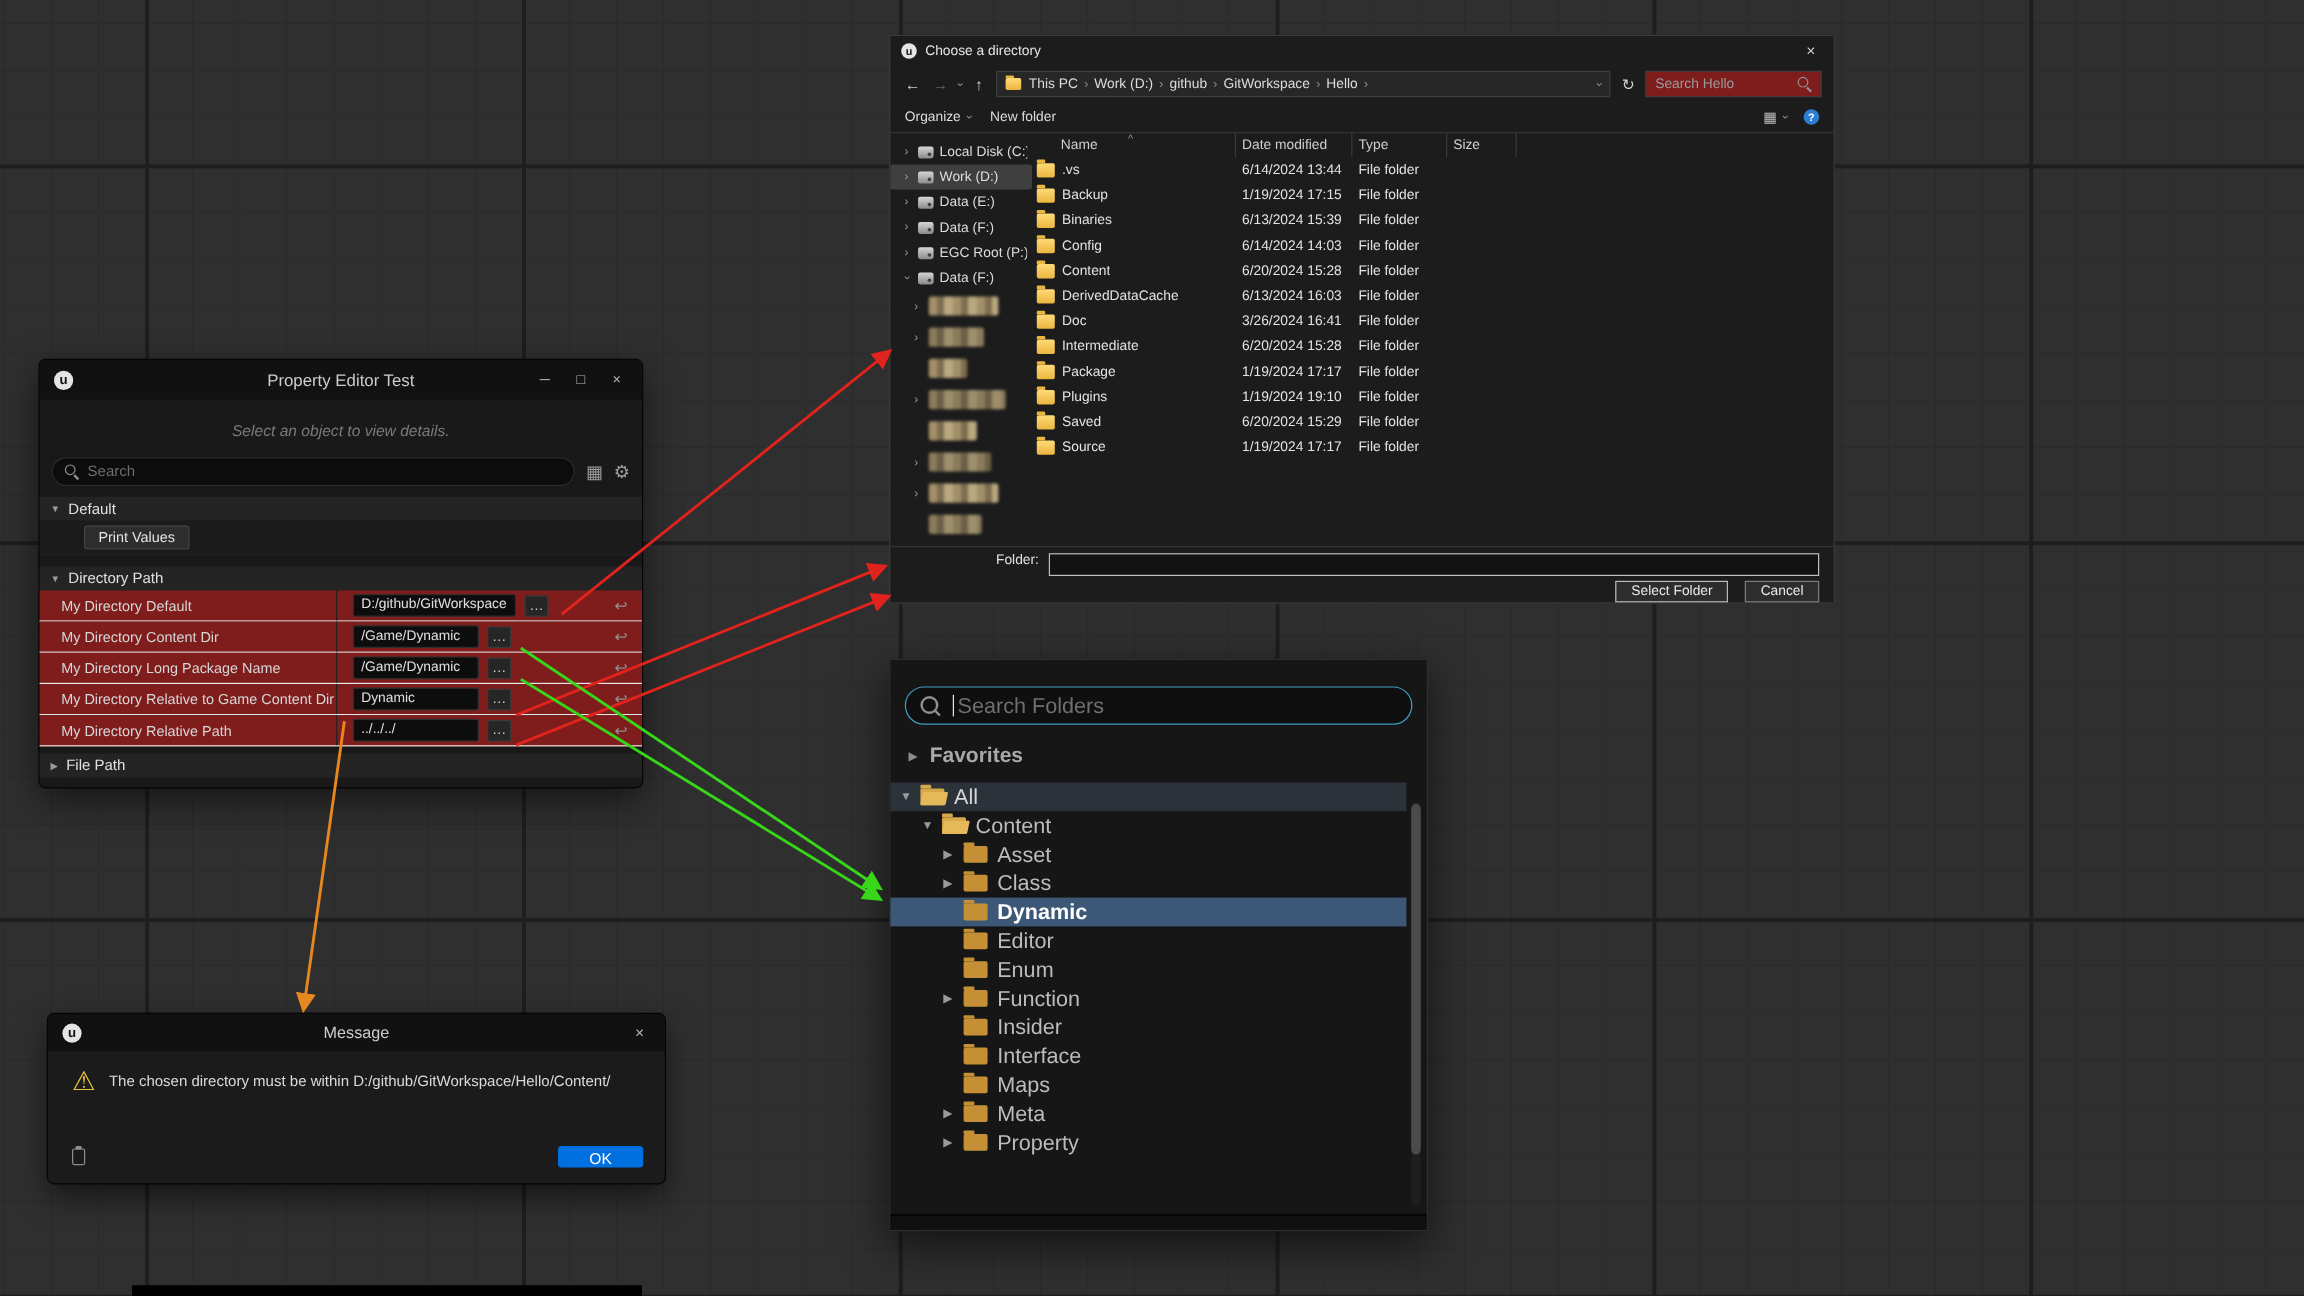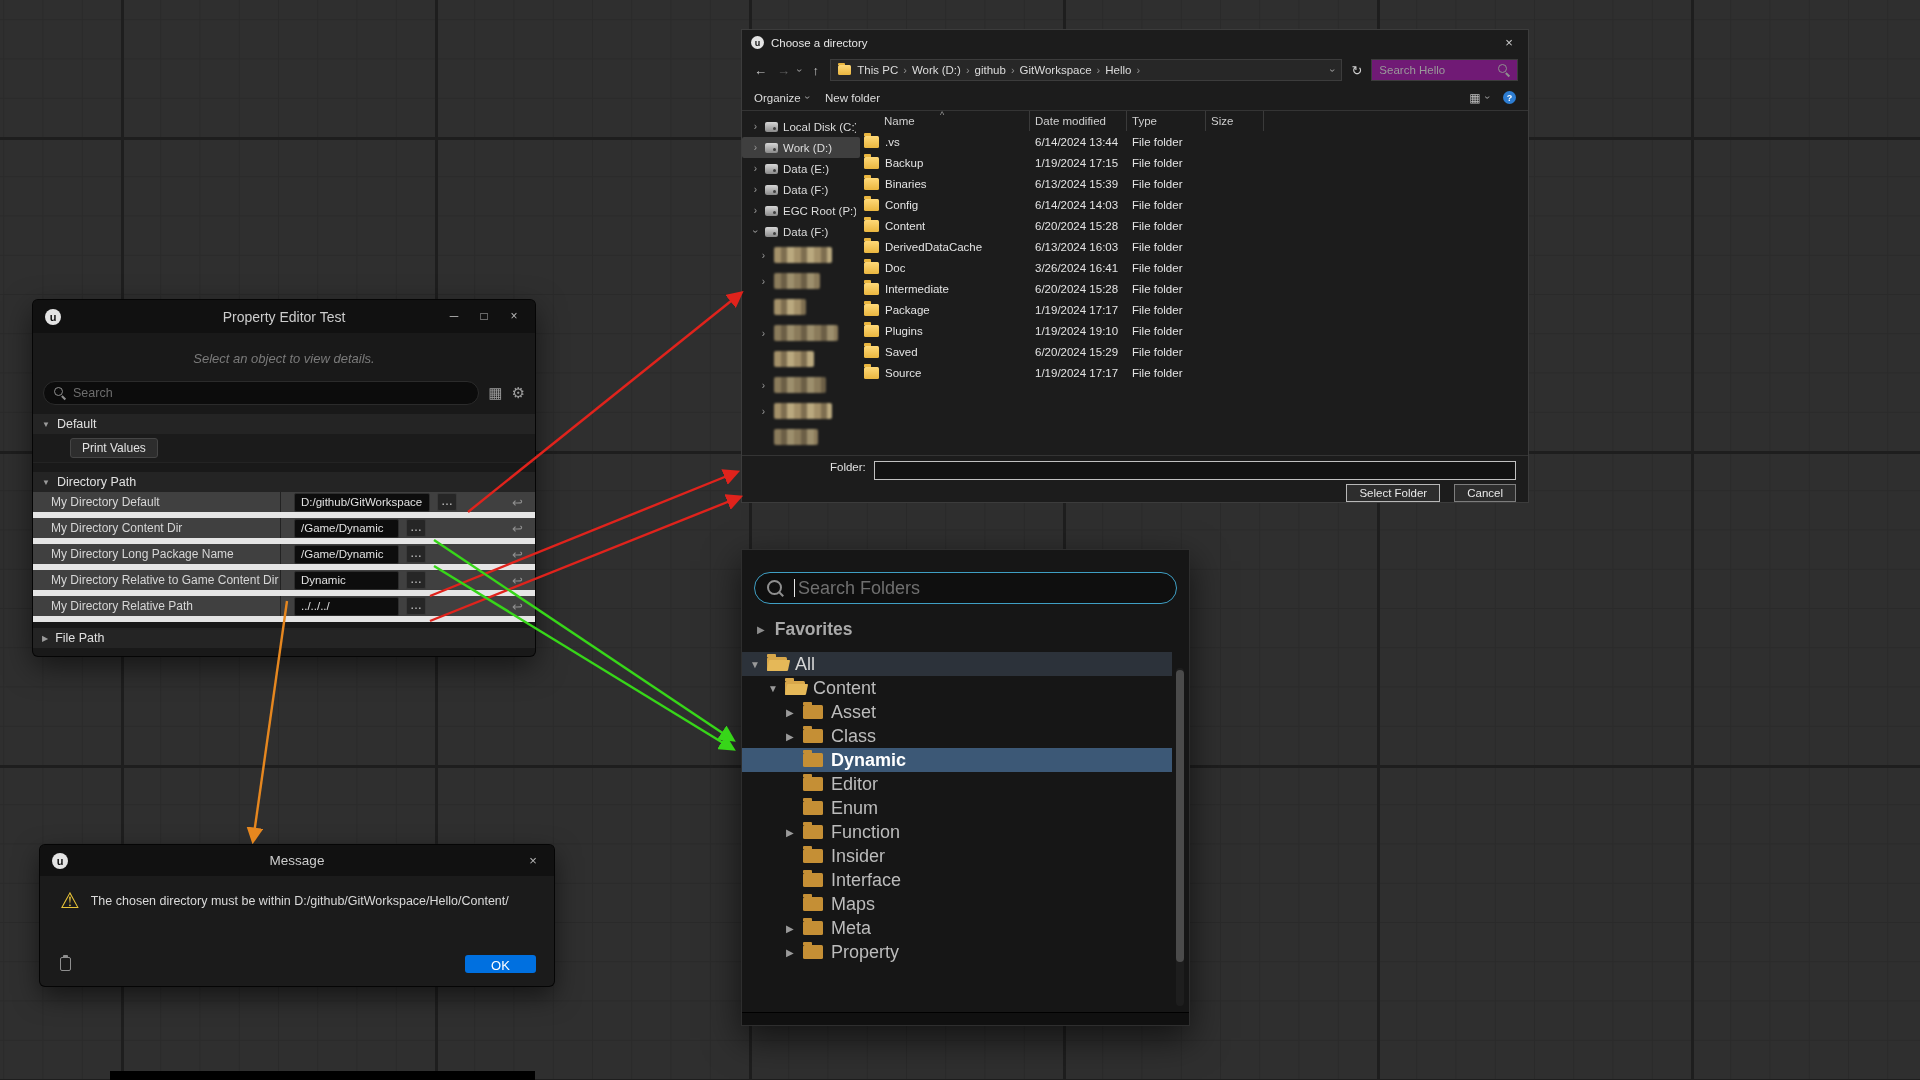--- a/index.html
+++ b/index.html
@@ -41,21 +41,21 @@
   .fd-close { margin-left:auto; width:38px; text-align:center; color:#cfcfcf; font-size:13px; cursor:default; }
   .fd-address { height:30px; display:flex; align-items:center; gap:6px; padding:0 10px; }
   .nav-ic { color:#cfcfcf; font-size:13px; width:17px; text-align:center; flex:none; }
   .nav-ic.dim { color:#616161; }
   .crumbbox { flex:none; width:512px; height:22px; background:#272727; border:1px solid #3c3c3c;
     display:flex; align-items:center; gap:6px; padding:0 7px; }
   .crumbs { display:flex; align-items:center; }
   .crumb-item { display:inline-flex; align-items:center; gap:5px; margin-right:5px; font-size:11.5px; color:#dcdcdc; }
   .crumb-sep { color:#8f8f8f; font-size:11px; }
   .crumb-dd { margin-left:auto; }
-  .searchbox { flex:1; height:22px; background:#701a75; border:1px solid #3c3c3c; display:flex; align-items:center; padding:0 7px; color:#9a9a9a; font-size:11.5px; }
+  .searchbox { flex:1; height:22px; background:#7f1d1d; border:1px solid #3c3c3c; display:flex; align-items:center; padding:0 7px; color:#9a9a9a; font-size:11.5px; }
   .sb-text { flex:1; }
   .fd-toolbar { height:26px; display:flex; align-items:center; gap:16px; padding:0 12px; border-bottom:1px solid #343434; font-size:11.5px; color:#dcdcdc; }
   .tb-item { display:inline-flex; align-items:center; gap:5px; }
   .tb-right { margin-left:auto; display:inline-flex; align-items:center; gap:14px; }
   .tb-ic { color:#bdbdbd; font-size:12px; }
   .help-dot { width:13px; height:13px; border-radius:50%; background:#2d7dd2; color:#fff; font-size:9px; display:inline-flex; align-items:center; justify-content:center; font-weight:bold; }
   .fd-body { display:flex; height:346px; }
   .fd-side { width:118px; padding-top:5px; flex:none; }
   .d-item { height:21px; display:flex; align-items:center; gap:5px; padding:0 4px 0 9px; font-size:11.5px; color:#dcdcdc; border-radius:2px; }
   .d-item.selected { background:#3f3f3f; }
@@ -104,21 +104,21 @@
   .pe-searchrow { margin:15px 10px 0; height:24px; display:flex; align-items:center; gap:9px; }
   .pe-search { flex:1; height:24px; border-radius:12px; background:#0c0c0c; border:1px solid #2b2b2b;
     display:flex; align-items:center; gap:7px; padding:0 10px; }
   .pe-search-text { color:#6d6d6d; font-size:12.5px; }
   .pe-ic { color:#9d9d9d; font-size:15px; }
   .pe-cat { margin-top:9px; height:20px; background:#242424; display:flex; align-items:center; gap:7px; padding:0 9px; font-size:12.5px; color:#e0e0e0; }
   .pe-cat.fp { margin-top:6px; }
   .pe-tri { font-size:8px; color:#9a9a9a; }
   .pe-btnrow { height:29px; display:flex; align-items:center; padding-left:37px; border-bottom:1px solid #232323; background:#1b1b1b; }
   .pe-btn { height:20px; line-height:18px; padding:0 11px; background:#2d2d2d; border:1px solid #454545; border-radius:3px; font-size:12px; color:#e3e3e3; }
-  .p-row { height:26px; display:flex; align-items:center; border-bottom:6px solid #e5e5e5; background:#404040; }
+  .p-row { height:26px; display:flex; align-items:center; border-bottom:1px solid #e5e5e5; background:#7f1d1d; }
   .p-label { width:248px; padding-left:18px; font-size:12px; color:#d6d6d6; white-space:nowrap; overflow:hidden;
     flex:none; border-right:1px solid #222; align-self:stretch; display:flex; align-items:center; }
   .p-value { margin-left:13px; width:105px; height:19px; line-height:17px; background:#0d0d0d; border:1px solid #2e2e2e;
     border-radius:2px; padding:0 6px; font-size:11.5px; color:#e0e0e0; white-space:nowrap; overflow:hidden; flex:none; }
   .p-value.wide { width:136px; }
   .p-dots { margin-left:7px; width:20px; height:18px; line-height:14px; text-align:center; background:#262626;
     border:1px solid #3a3a3a; border-radius:2px; color:#d0d0d0; font-size:12px; flex:none; }
   .p-reset { margin-left:auto; margin-right:12px; color:#8f8f8f; font-size:13px; }
 
   

